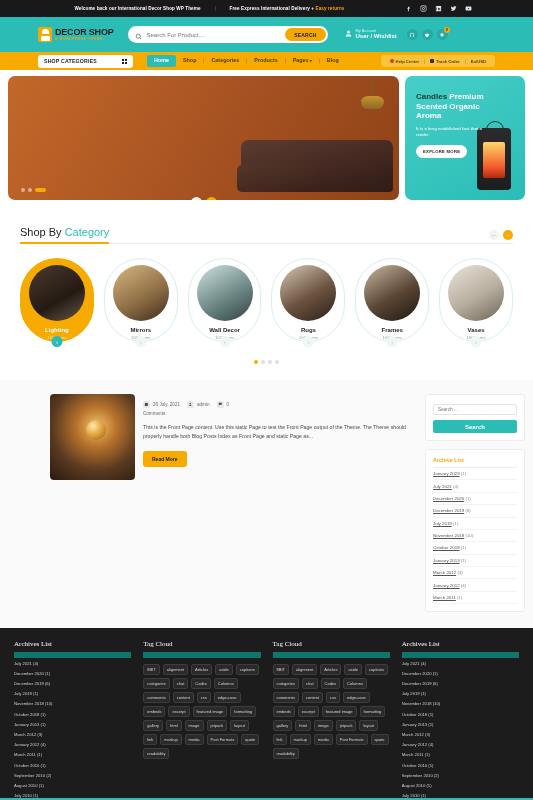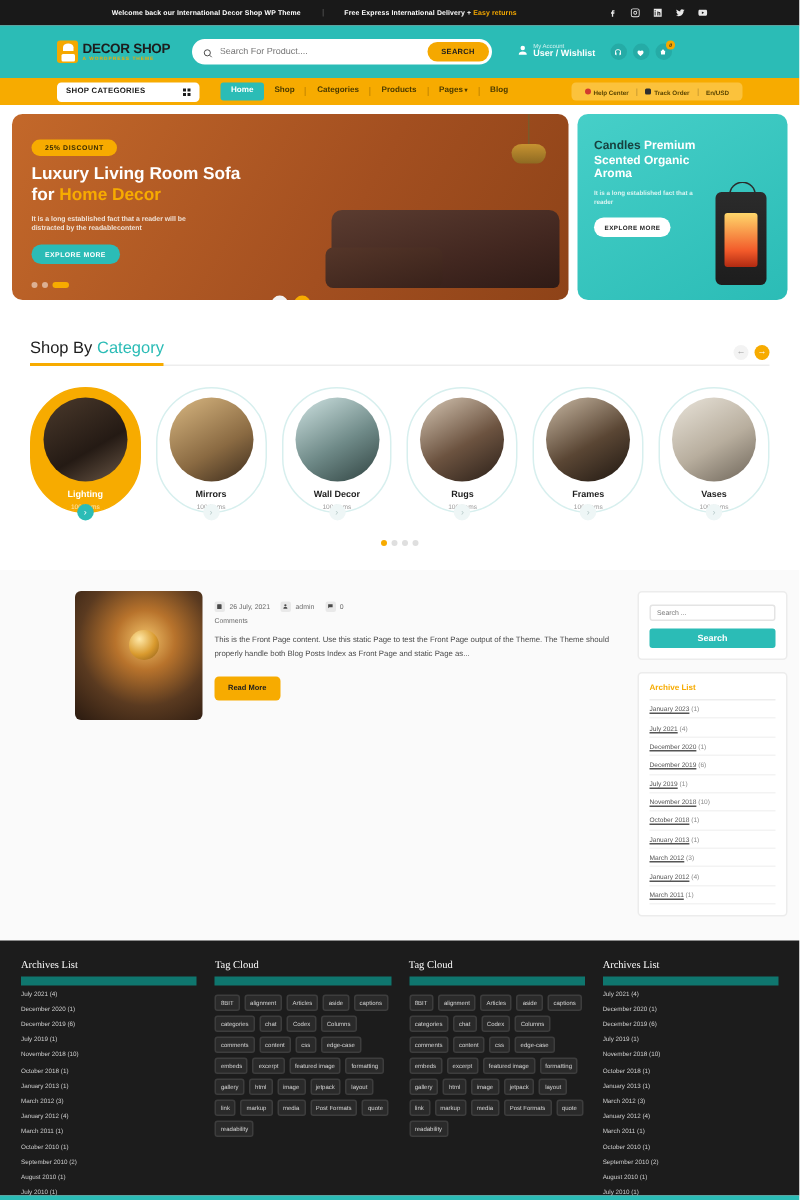--- a/index.html
+++ b/index.html
@@ -110,21 +110,21 @@
             border-right:1px solid rgba(0,0,0,.13); display:flex; align-items:center; gap:2px; }
   .nr-item:last-child{ border-right:none; }
   .nr-dot{ width:4px;height:4px;border-radius:50%;background:#d23b2e; display:inline-block; }
   .nr-dot.lock{ background:#2f2f2f; border-radius:1px; }
 
   
   .hero { padding:6px 8px; display:flex; gap:6px; height:136px; }
   .banner { border-radius:7px; position:relative; overflow:hidden; }
   .b-left { width:128px; background:linear-gradient(150deg,#fbc63c 0%,#f5a800 100%); }
   .b-center{ flex:1; background:linear-gradient(120deg,#c3682a 0%,#a34f20 60%,#8e4318 100%); }
-  .b-right{ width:140px; background:linear-gradient(150deg,#46cfc8 0%,#2bbcb6 100%); }
+  .b-right{ width:120px; background:linear-gradient(150deg,#46cfc8 0%,#2bbcb6 100%); }
 
   .offbadge {
     position:absolute; top:9px; right:9px; width:27px; height:27px; border-radius:50%;
     background:#fff; display:flex; flex-direction:column; align-items:center;
     justify-content:center; line-height:1.05;
   }
   .offbadge b{ font-size:6.5px; color:#1d1d1d; }
   .offbadge span{ font-size:6.5px; font-weight:bold; color:#1d1d1d; }
 
   .b-left .lamp {
@@ -433,26 +433,20 @@
         </span>
       <span class="nr-item">En/USD</span>
     </div>
   </div>
 
   <div class="hero">
 
     <div class="banner b-center">
       <div class="pendant"></div>
       <div class="sofa"></div>
-      <div class="c-body">
-        <span class="pill">25% DISCOUNT</span>
-        <div class="c-title"><span>Luxury Living Room Sofa</span><br><span>for </span><span class="y">Home Decor</span></div>
-        <div class="c-desc">It is a long established fact that a reader will be distracted by the readablecontent</div>
-        <span class="c-btn">EXPLORE MORE</span>
-      </div>
       <div class="dots">
           <i></i>
           <i></i>
           <i class="w"></i>
         </div>
       <div class="hero-nav">
         <span class="hnav l">←</span>
         <span class="hnav r">→</span>
       </div>
     </div>

